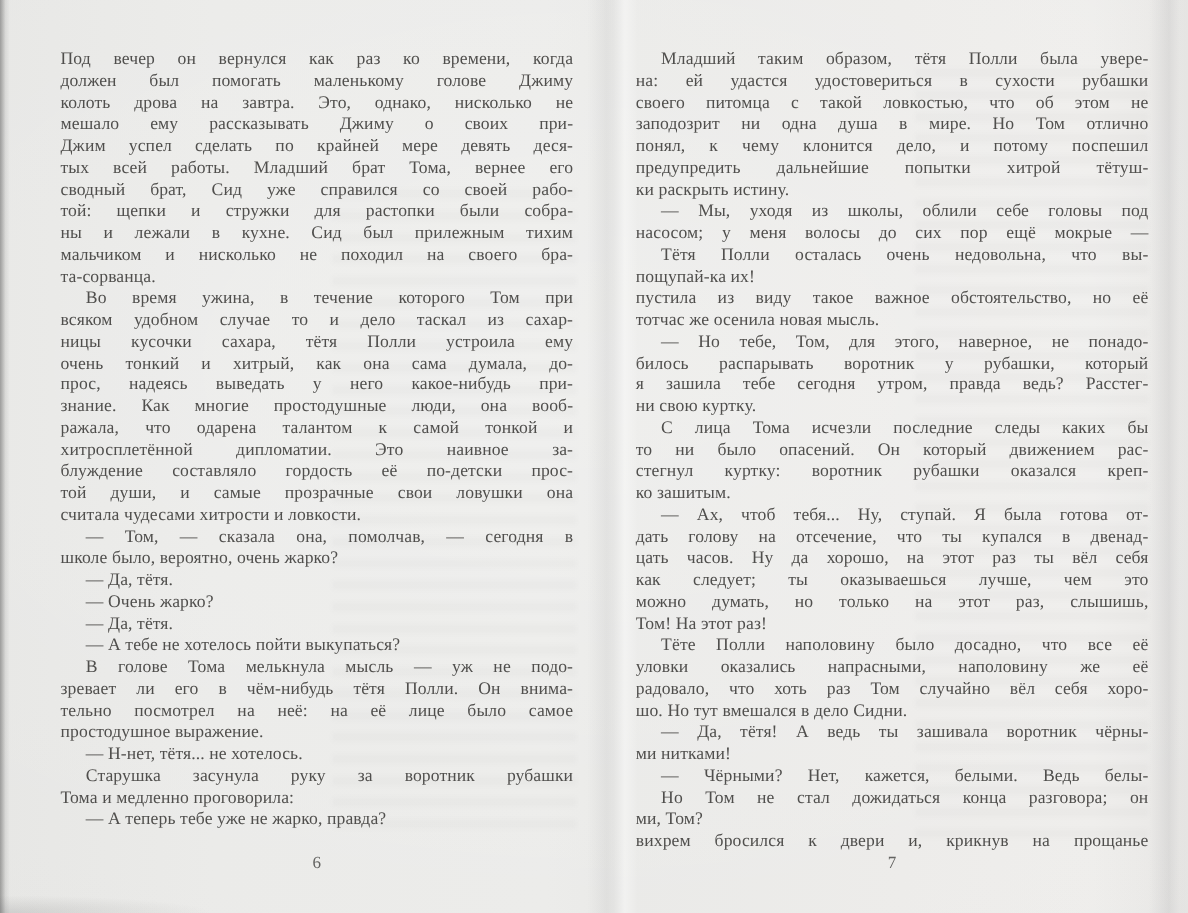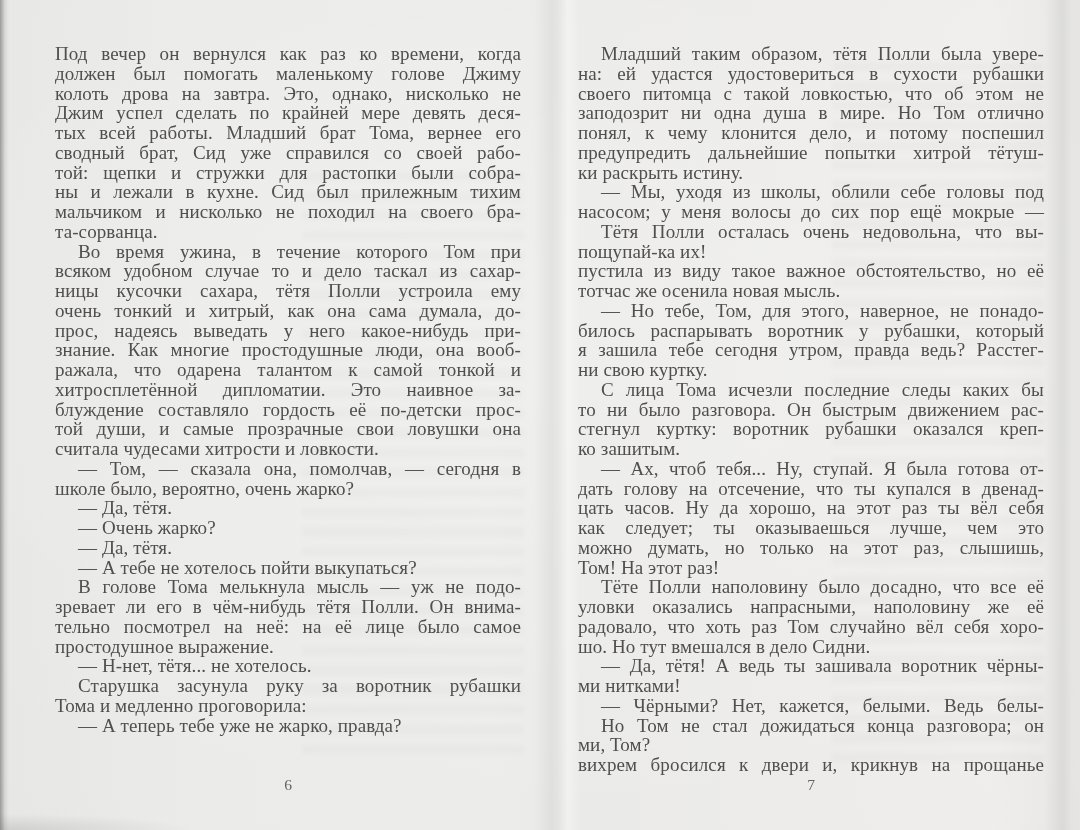--- a/index.html
+++ b/index.html
@@ -9,21 +9,21 @@
     font-family: "Liberation Serif", "DejaVu Serif", serif;
   }
   .scan {
     position: relative; width: 1080px; height: 830px;
     background:
       radial-gradient(140% 110% at 50% 40%, rgba(255,255,255,0.25), rgba(0,0,0,0) 70%),
       linear-gradient(90deg, #e6e6e4 0%, #eaeae8 18%, #ebebe9 46%, #e9e9e7 52%, #ecebe9 76%, #eeedeb 92%, #e7e6e4 100%);
   }
   .text-block {
     position: absolute; top: 44px; width: 466px;
-    font-size: 19px; line-height: 19.75px;
+    font-size: 16px; line-height: 19.75px;
     color: #504f4d; letter-spacing: 0.1px;
   }
   #left-text  { left: 55px; }
   #right-text { left: 578px; }
   .line { text-align: justify; text-align-last: justify; }
   .line.end { text-align-last: left; }
   .line.ind { text-indent: 23px; }
   .page-number {
     position: absolute; top: 776px; width: 466px;
     text-align: center; font-size: 15.5px; color: #636361;
@@ -61,20 +61,21 @@
 
 <div class="scan">
 
   <div class="bleed" id="bleed-left"></div>
   <div class="bleed" id="bleed-right"></div>
 
   <div class="text-block" id="left-text">
       <div class="line">Под вечер он вернулся как раз ко времени, когда</div>
       <div class="line">должен был помогать маленькому голове Джиму</div>
       <div class="line">колоть дрова на завтра. Это, однако, нисколько не</div>
+      <div class="line">мешало ему рассказывать Джиму о своих при-</div>
       <div class="line">Джим успел сделать по крайней мере девять деся-</div>
       <div class="line">тых всей работы. Младший брат Тома, вернее его</div>
       <div class="line">сводный брат, Сид уже справился со своей рабо-</div>
       <div class="line">той: щепки и стружки для растопки были собра-</div>
       <div class="line">ны и лежали в кухне. Сид был прилежным тихим</div>
       <div class="line">мальчиком и нисколько не походил на своего бра-</div>
       <div class="line end">та-сорванца.</div>
       <div class="line ind">Во время ужина, в течение которого Том при</div>
       <div class="line">всяком удобном случае то и дело таскал из сахар-</div>
       <div class="line">ницы кусочки сахара, тётя Полли устроила ему</div>
@@ -114,21 +115,21 @@
       <div class="line">насосом; у меня волосы до сих пор ещё мокрые —</div>
       <div class="line ind">Тётя Полли осталась очень недовольна, что вы-</div>
       <div class="line end">пощупай-ка их!</div>
       <div class="line">пустила из виду такое важное обстоятельство, но её</div>
       <div class="line end">тотчас же осенила новая мысль.</div>
       <div class="line ind">— Но тебе, Том, для этого, наверное, не понадо-</div>
       <div class="line">билось распарывать воротник у рубашки, который</div>
       <div class="line">я зашила тебе сегодня утром, правда ведь? Расстег-</div>
       <div class="line end">ни свою куртку.</div>
       <div class="line ind">С лица Тома исчезли последние следы каких бы</div>
-      <div class="line">то ни было разговора. Он быстрым движением рас-</div>
+      <div class="line">то ни было опасений. Он который движением рас-</div>
       <div class="line">стегнул куртку: воротник рубашки оказался креп-</div>
       <div class="line end">ко зашитым.</div>
       <div class="line ind">— Ах, чтоб тебя... Ну, ступай. Я была готова от-</div>
       <div class="line">дать голову на отсечение, что ты купался в двенад-</div>
       <div class="line">цать часов. Ну да хорошо, на этот раз ты вёл себя</div>
       <div class="line">как следует; ты оказываешься лучше, чем это</div>
       <div class="line">можно думать, но только на этот раз, слышишь,</div>
       <div class="line end">Том! На этот раз!</div>
       <div class="line ind">Тёте Полли наполовину было досадно, что все её</div>
       <div class="line">уловки оказались напрасными, наполовину же её</div>

